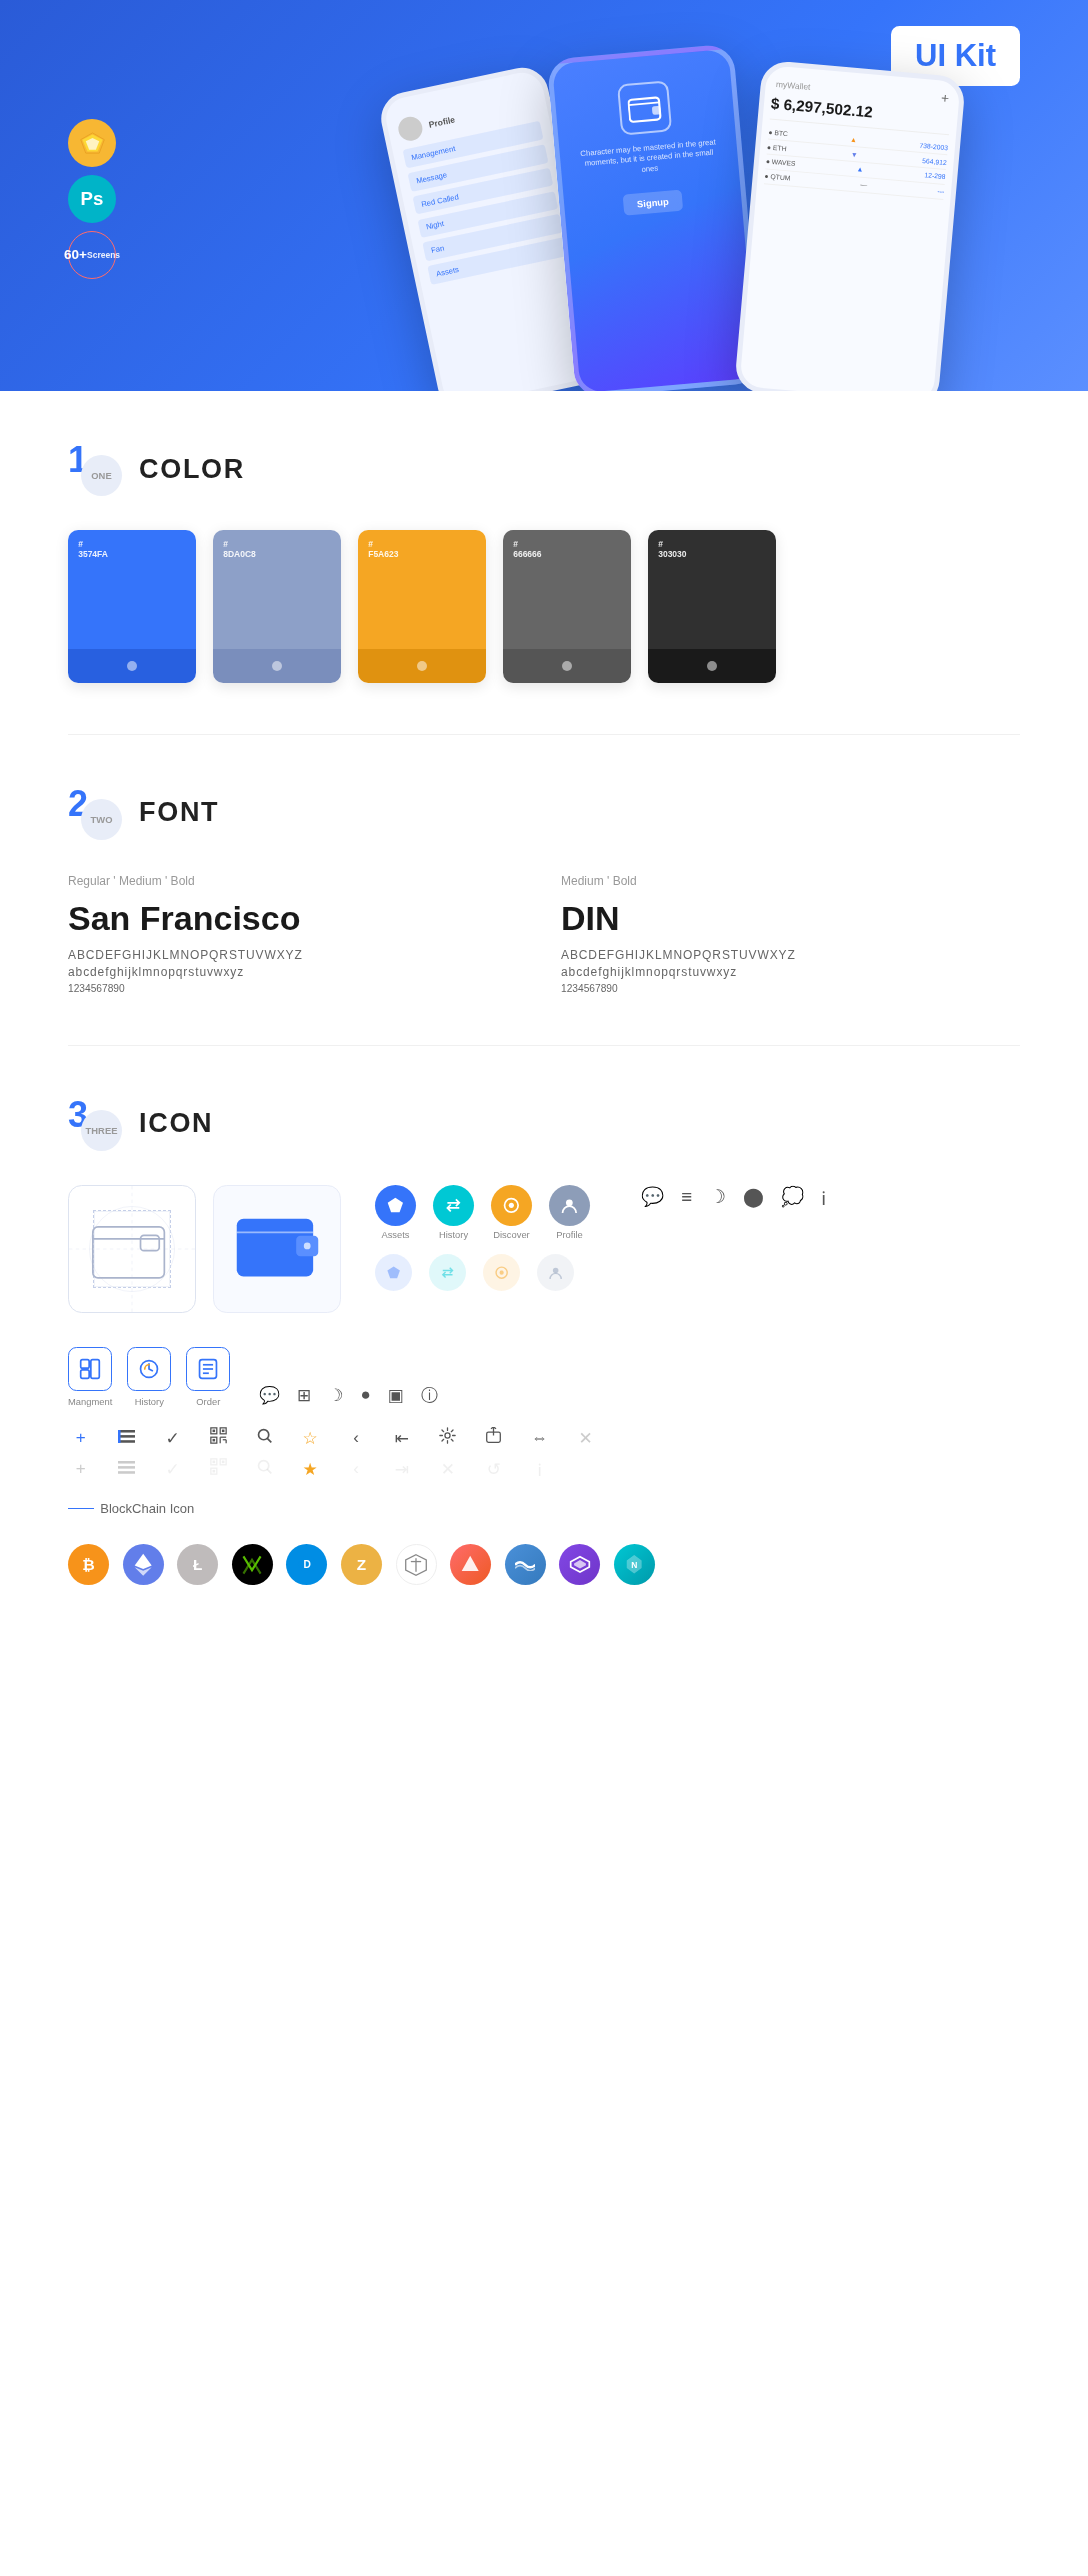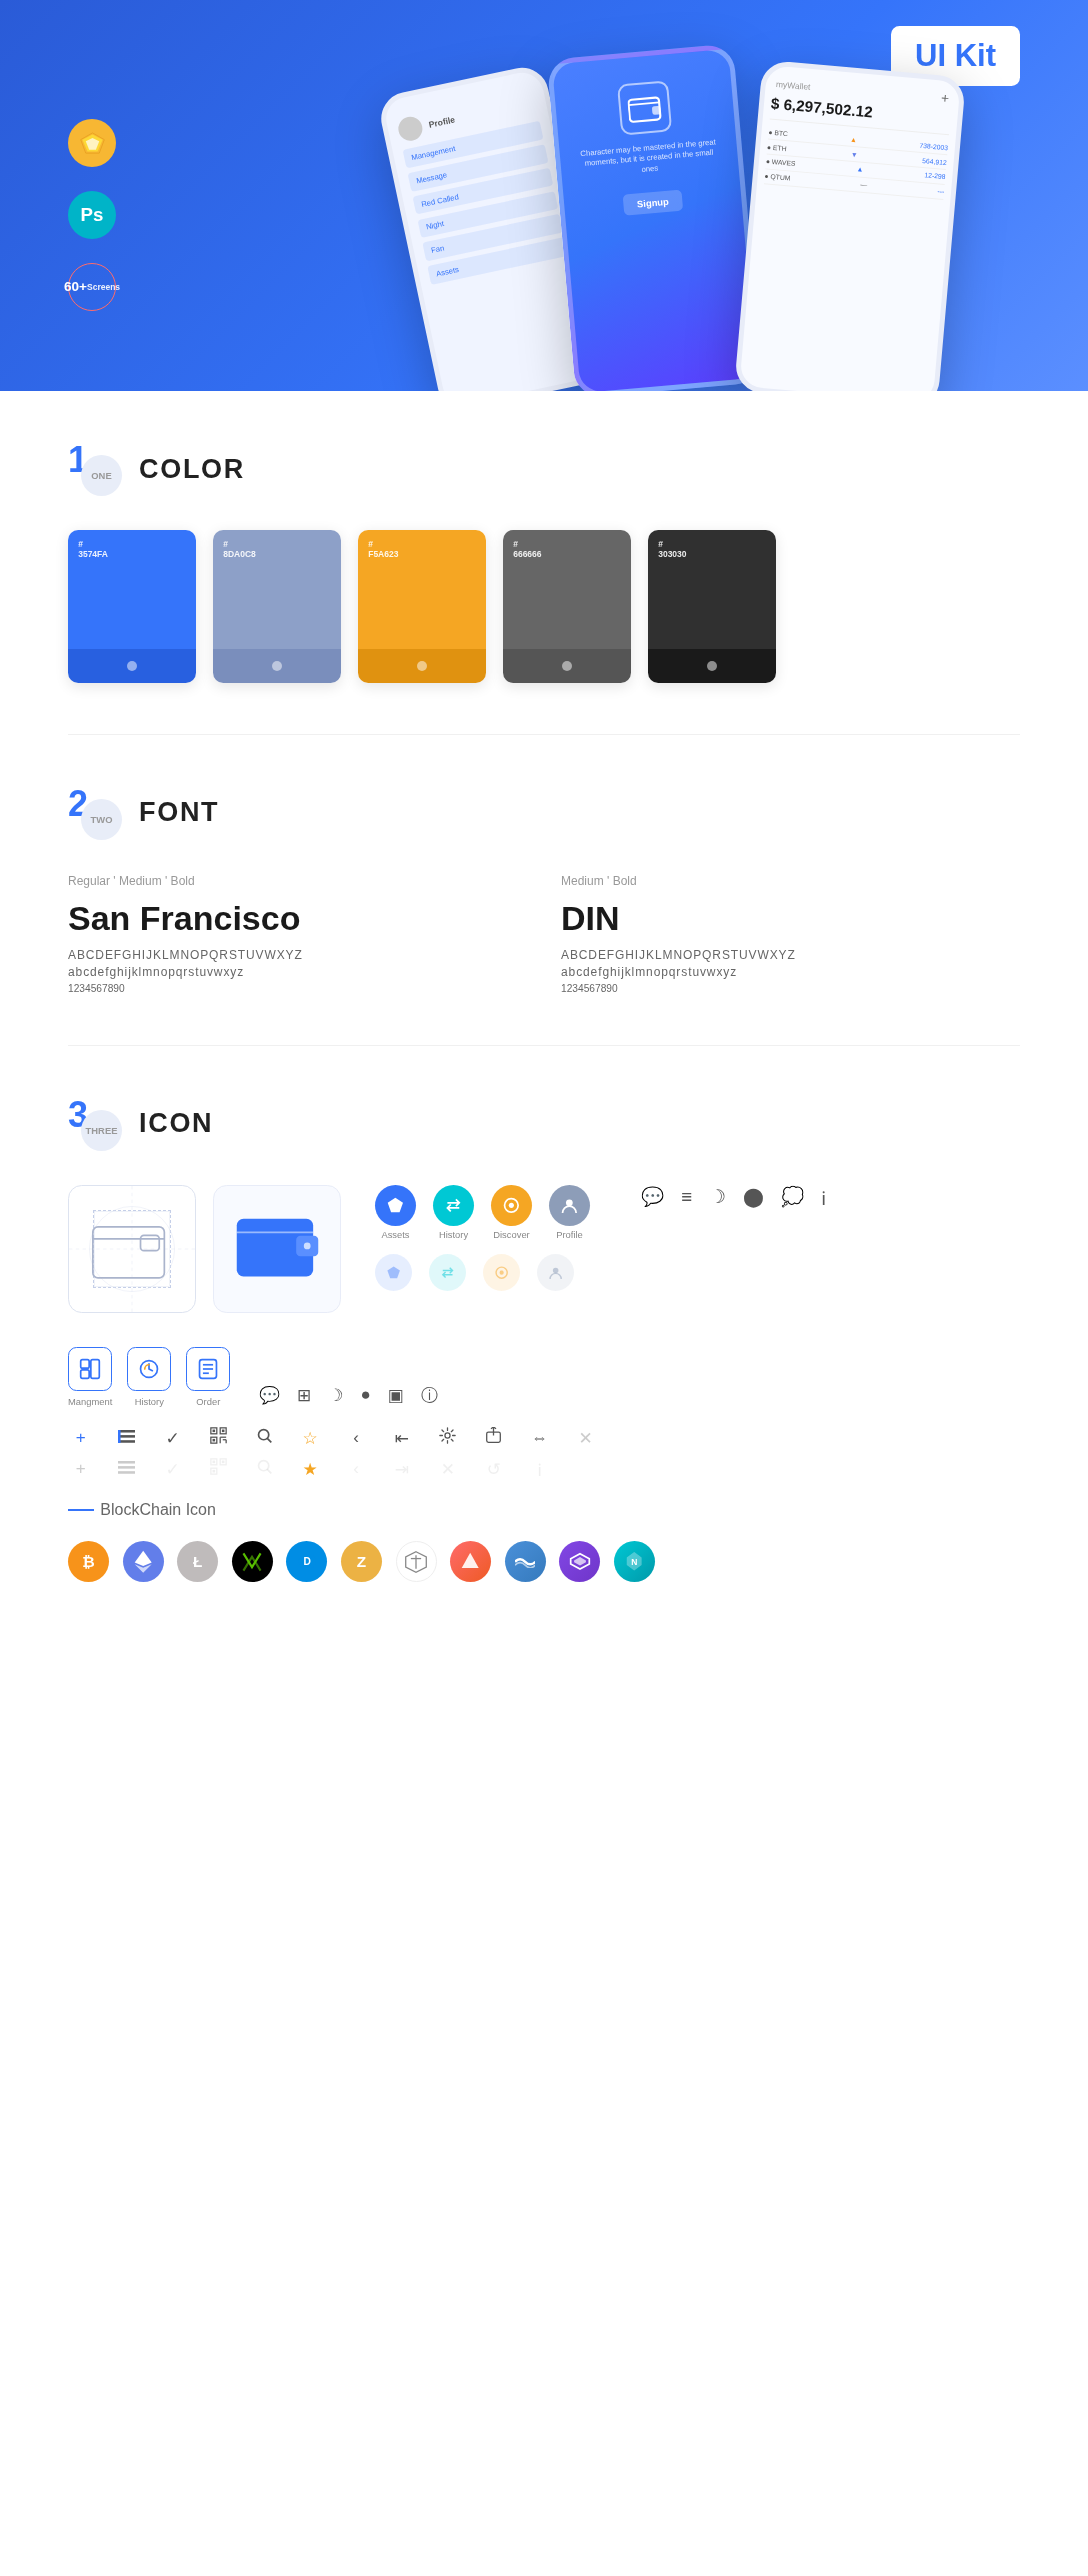--- a/index.html
+++ b/index.html
@@ -31,21 +31,21 @@
       font-weight: 700;
       padding: 12px 24px;
       border-radius: 8.5px;
     }
     .hero-badges {
       position: absolute;
       left: 68px;
       top: 119px;
       display: flex;
       flex-direction: column;
-      gap: 24px;
+      gap: 8px;
     }
     .badge-circle {
       width: 48px;
       height: 48px;
       border-radius: 50%;
       display: flex;
       align-items: center;
       justify-content: center;
       font-weight: 700;
       font-size: 11px;
@@ -350,22 +350,22 @@
       text-align: center;
     }
     .icon-misc-item-blue { color: #3574fa; }
     .icon-misc-item-orange { color: #f5a623; }
     .icon-misc-item-gray { color: #ccc; }
 
     .blockchain-label {
       display: flex;
       align-items: center;
       gap: 6.8px;
-      margin-bottom: 22px;
-      font-size: 16px;
+      margin-bottom: 28px;
+      font-size: 13px;
       color: #666;
     }
     .blockchain-label-line {
       width: 25.5px;
       height: 1.7px;
       background: #3574fa;
     }
 
     .crypto-logos {
       display: flex;

